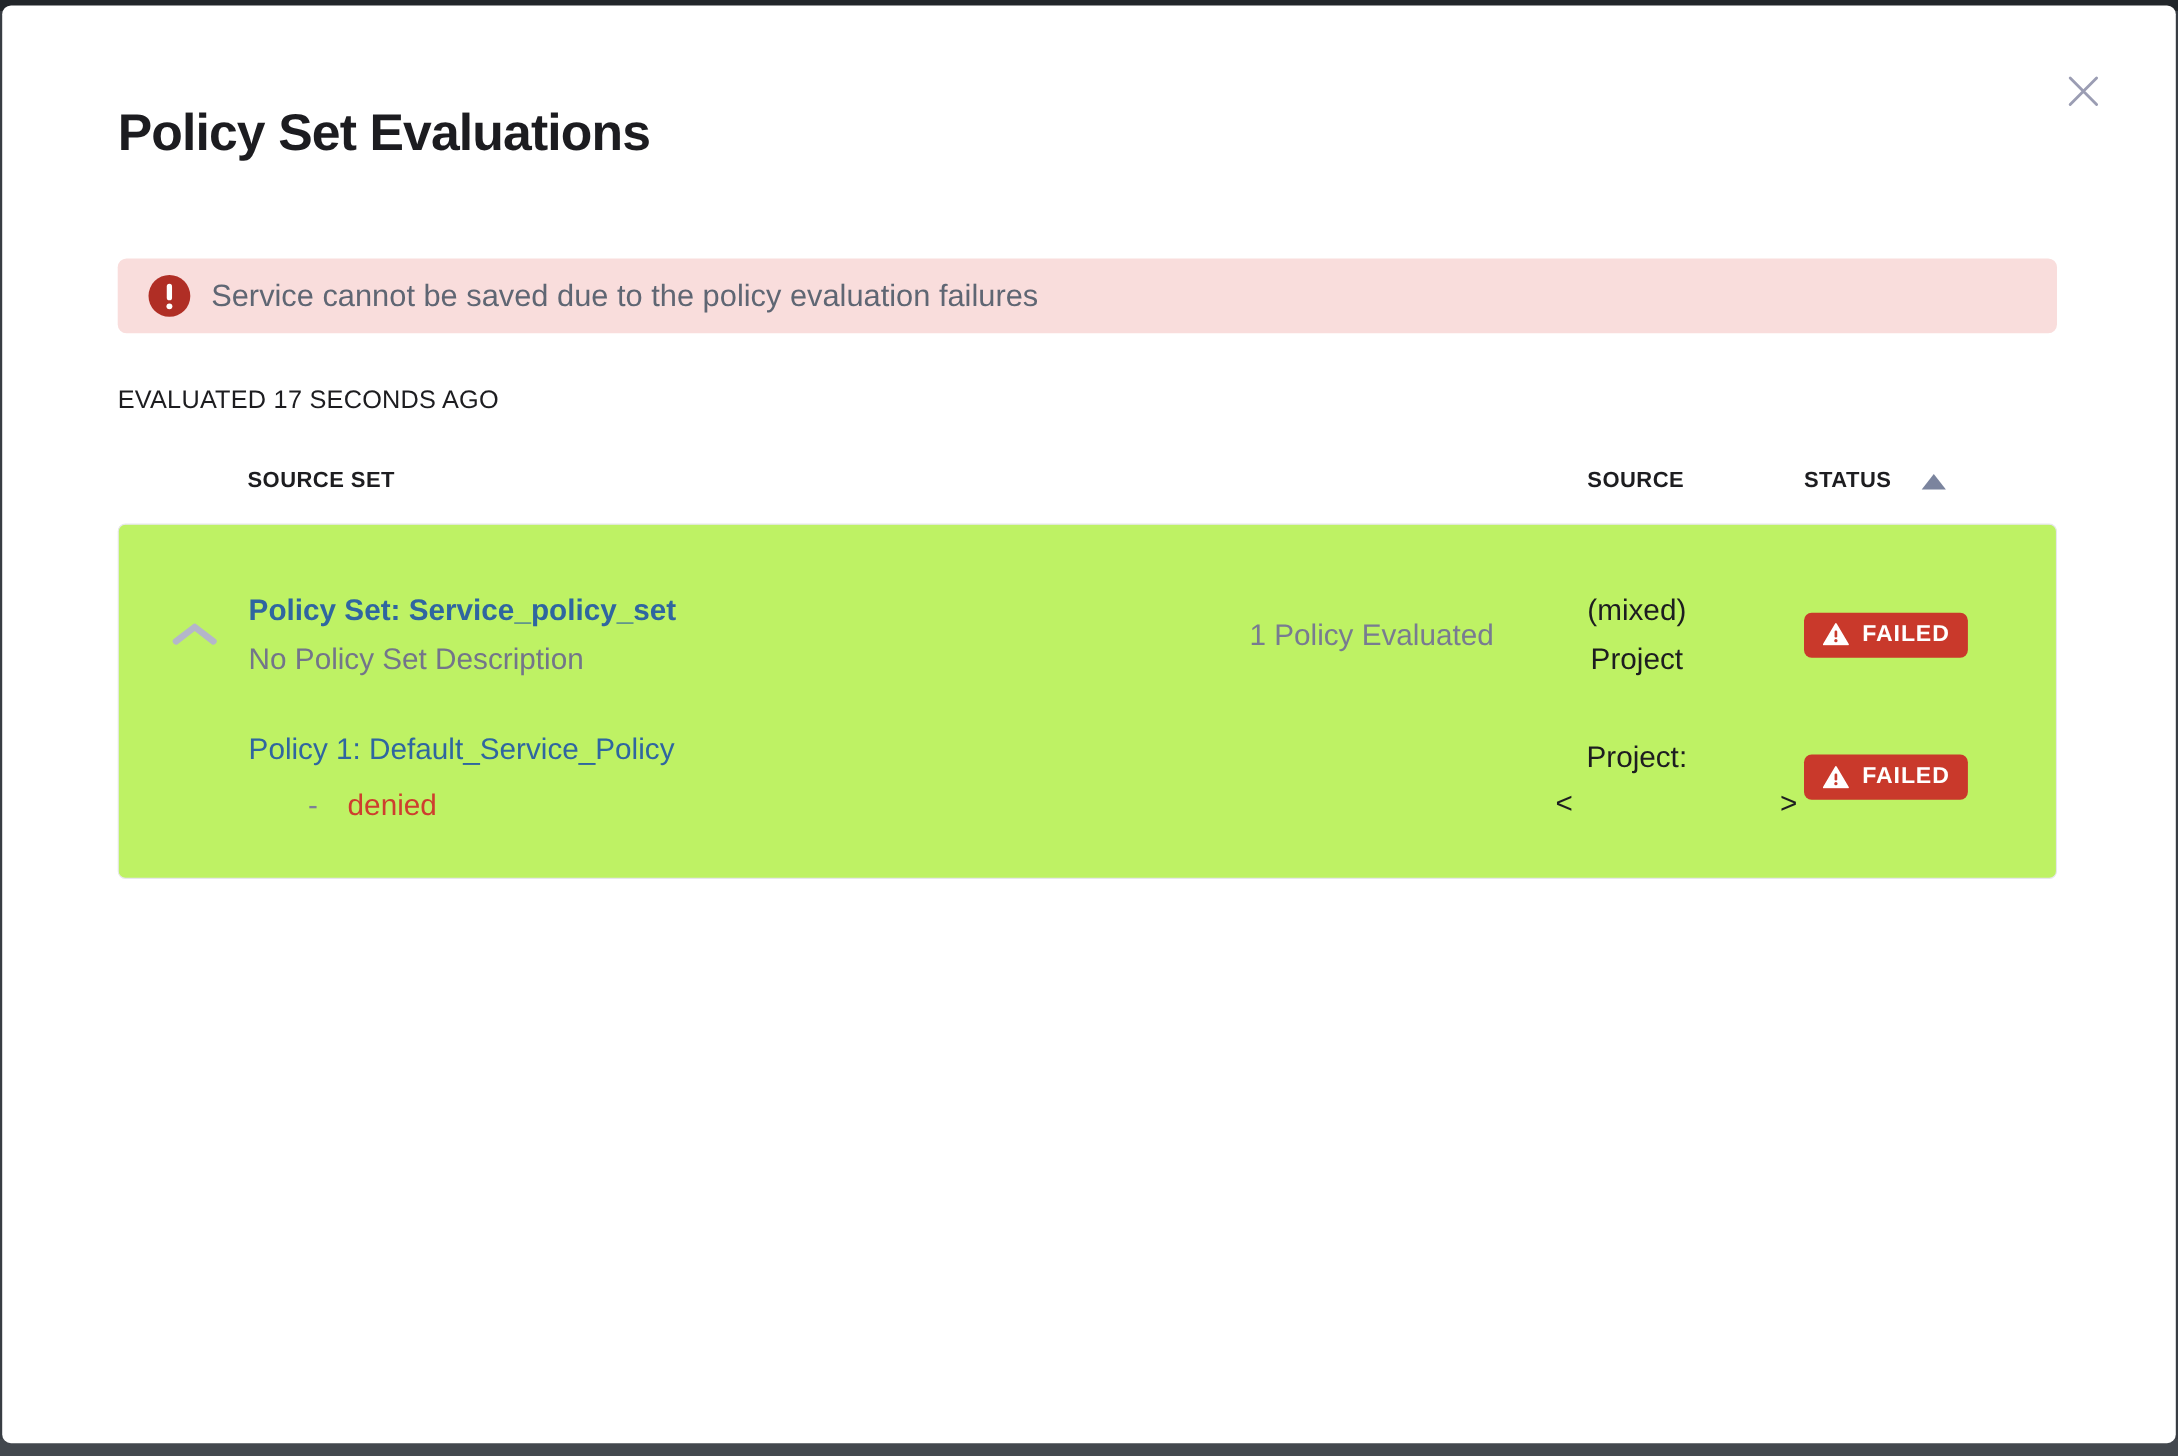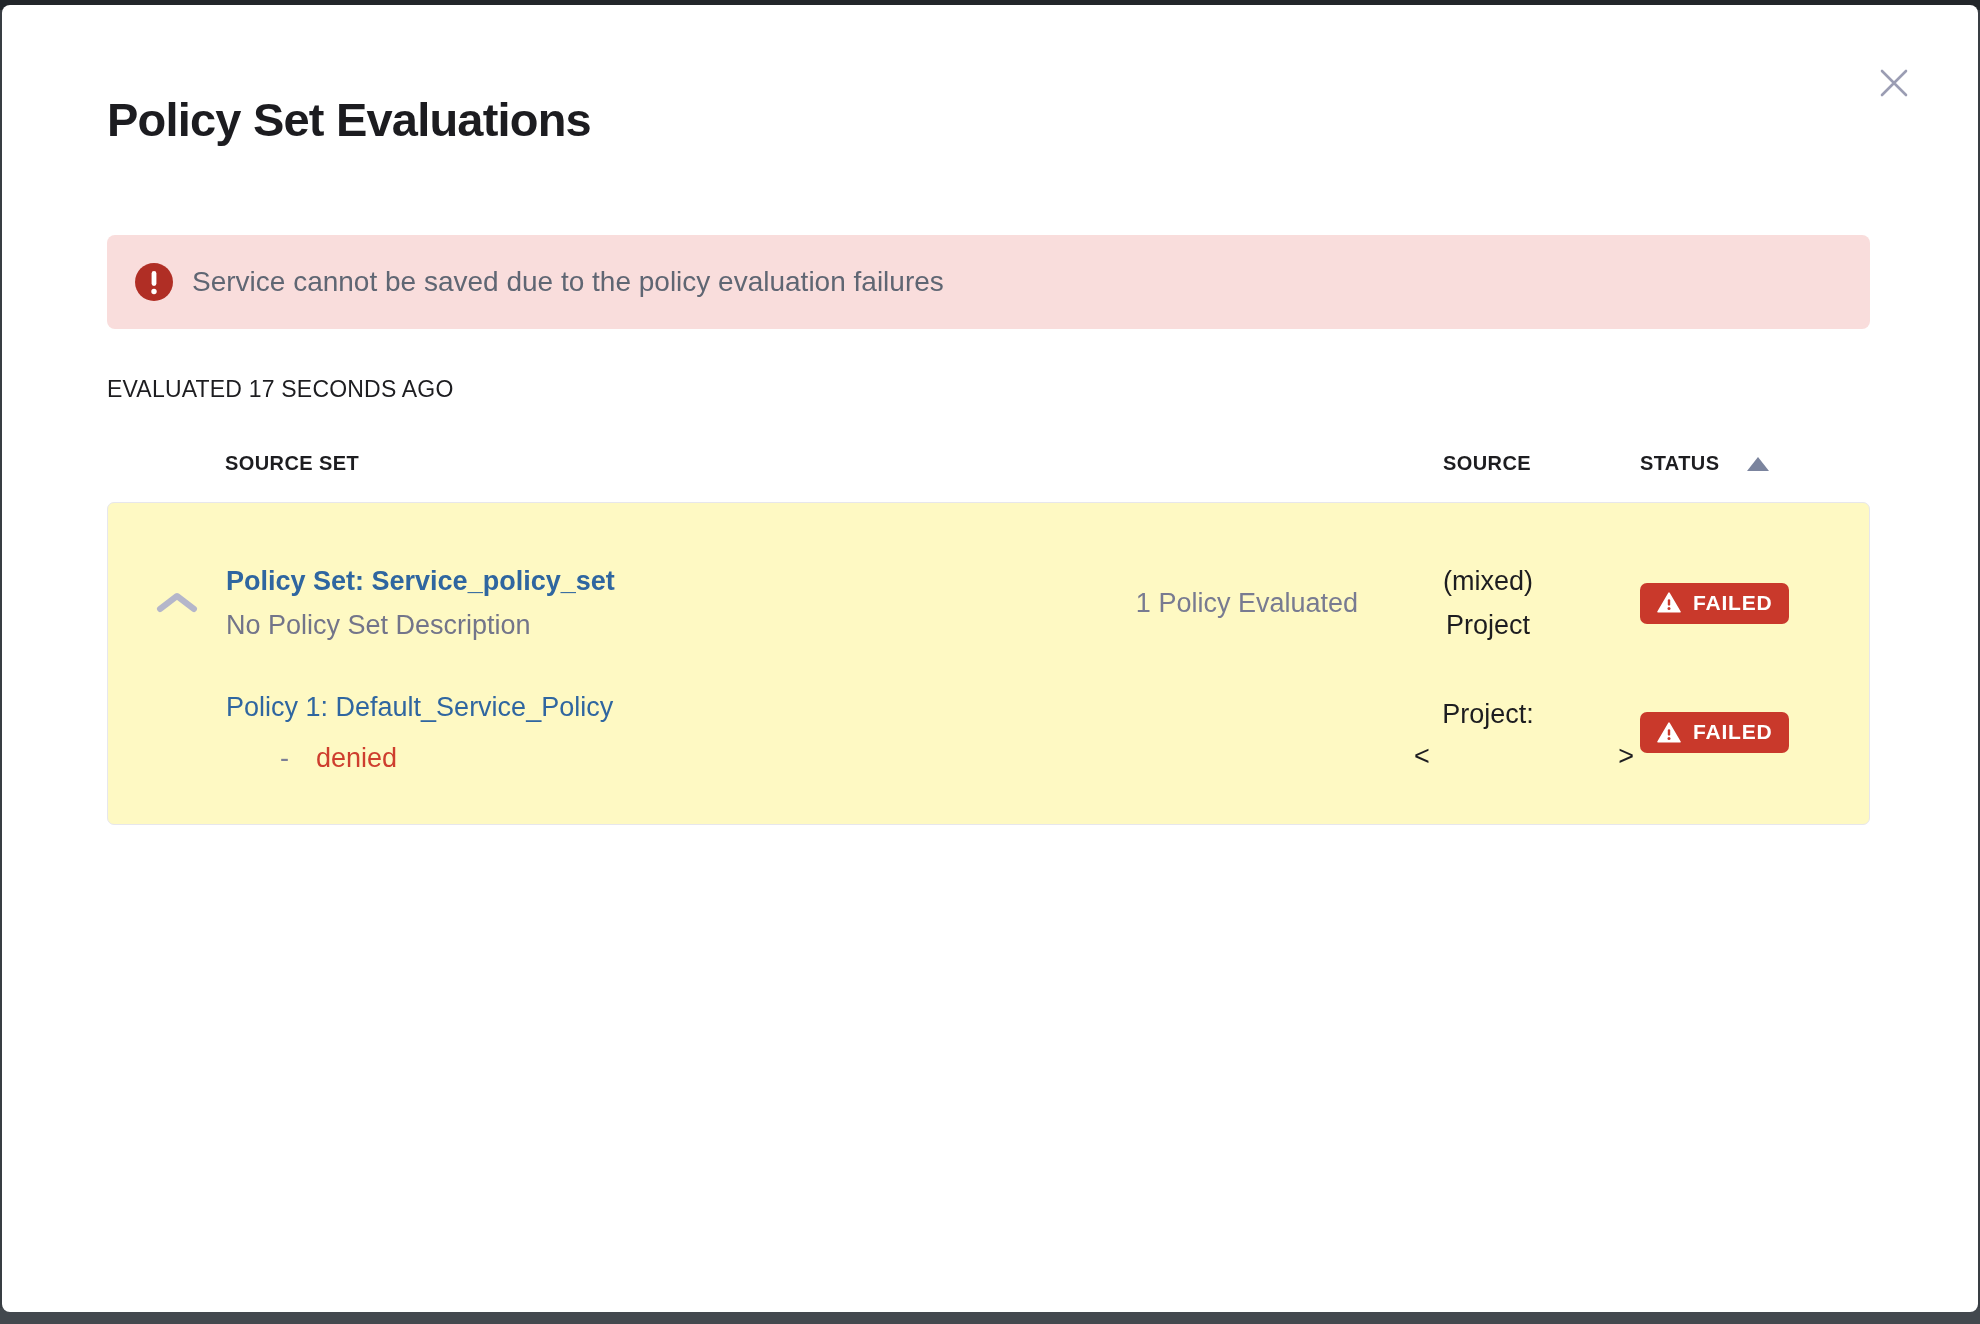--- a/index.html
+++ b/index.html
@@ -27,21 +27,21 @@
   .content { padding:0 108px 0 105px; }
 
   .modal-title {
     margin-top:86px;
     font-size:47px; font-weight:700; color:#1c1c20;
     letter-spacing:-0.8px; line-height:58px;
   }
 
   .error-banner {
     margin-top:86px;
-    height:94px; border-radius:8px;
+    height:68px; border-radius:8px;
     background:#f9dddc;
     display:flex; align-items:center;
     padding-left:28px;
   }
   .error-circle {
     width:38px; height:38px; border-radius:50%;
     background:#b02e25; flex:0 0 38px;
     display:flex; align-items:center; justify-content:center;
   }
   .error-banner-text {
@@ -72,21 +72,21 @@
     width:0; height:0;
     border-left:11px solid transparent;
     border-right:11px solid transparent;
     border-bottom:14px solid #7b849e;
     display:inline-block;
   }
 
   .eval-card {
     margin-top:27px;
     border:1px solid #e7e7ec; border-radius:7px;
-    background:#fef9c3;
+    background:#bef264;
     padding:56px 0 50px;
   }
   .row { align-items:center; }
   .row2 { margin-top:44px; }
 
   .expander {
     margin-left:45px; width:56px; height:36px;
     background:none; border:none; cursor:pointer;
     display:flex; align-items:center; justify-content:flex-start;
   }

